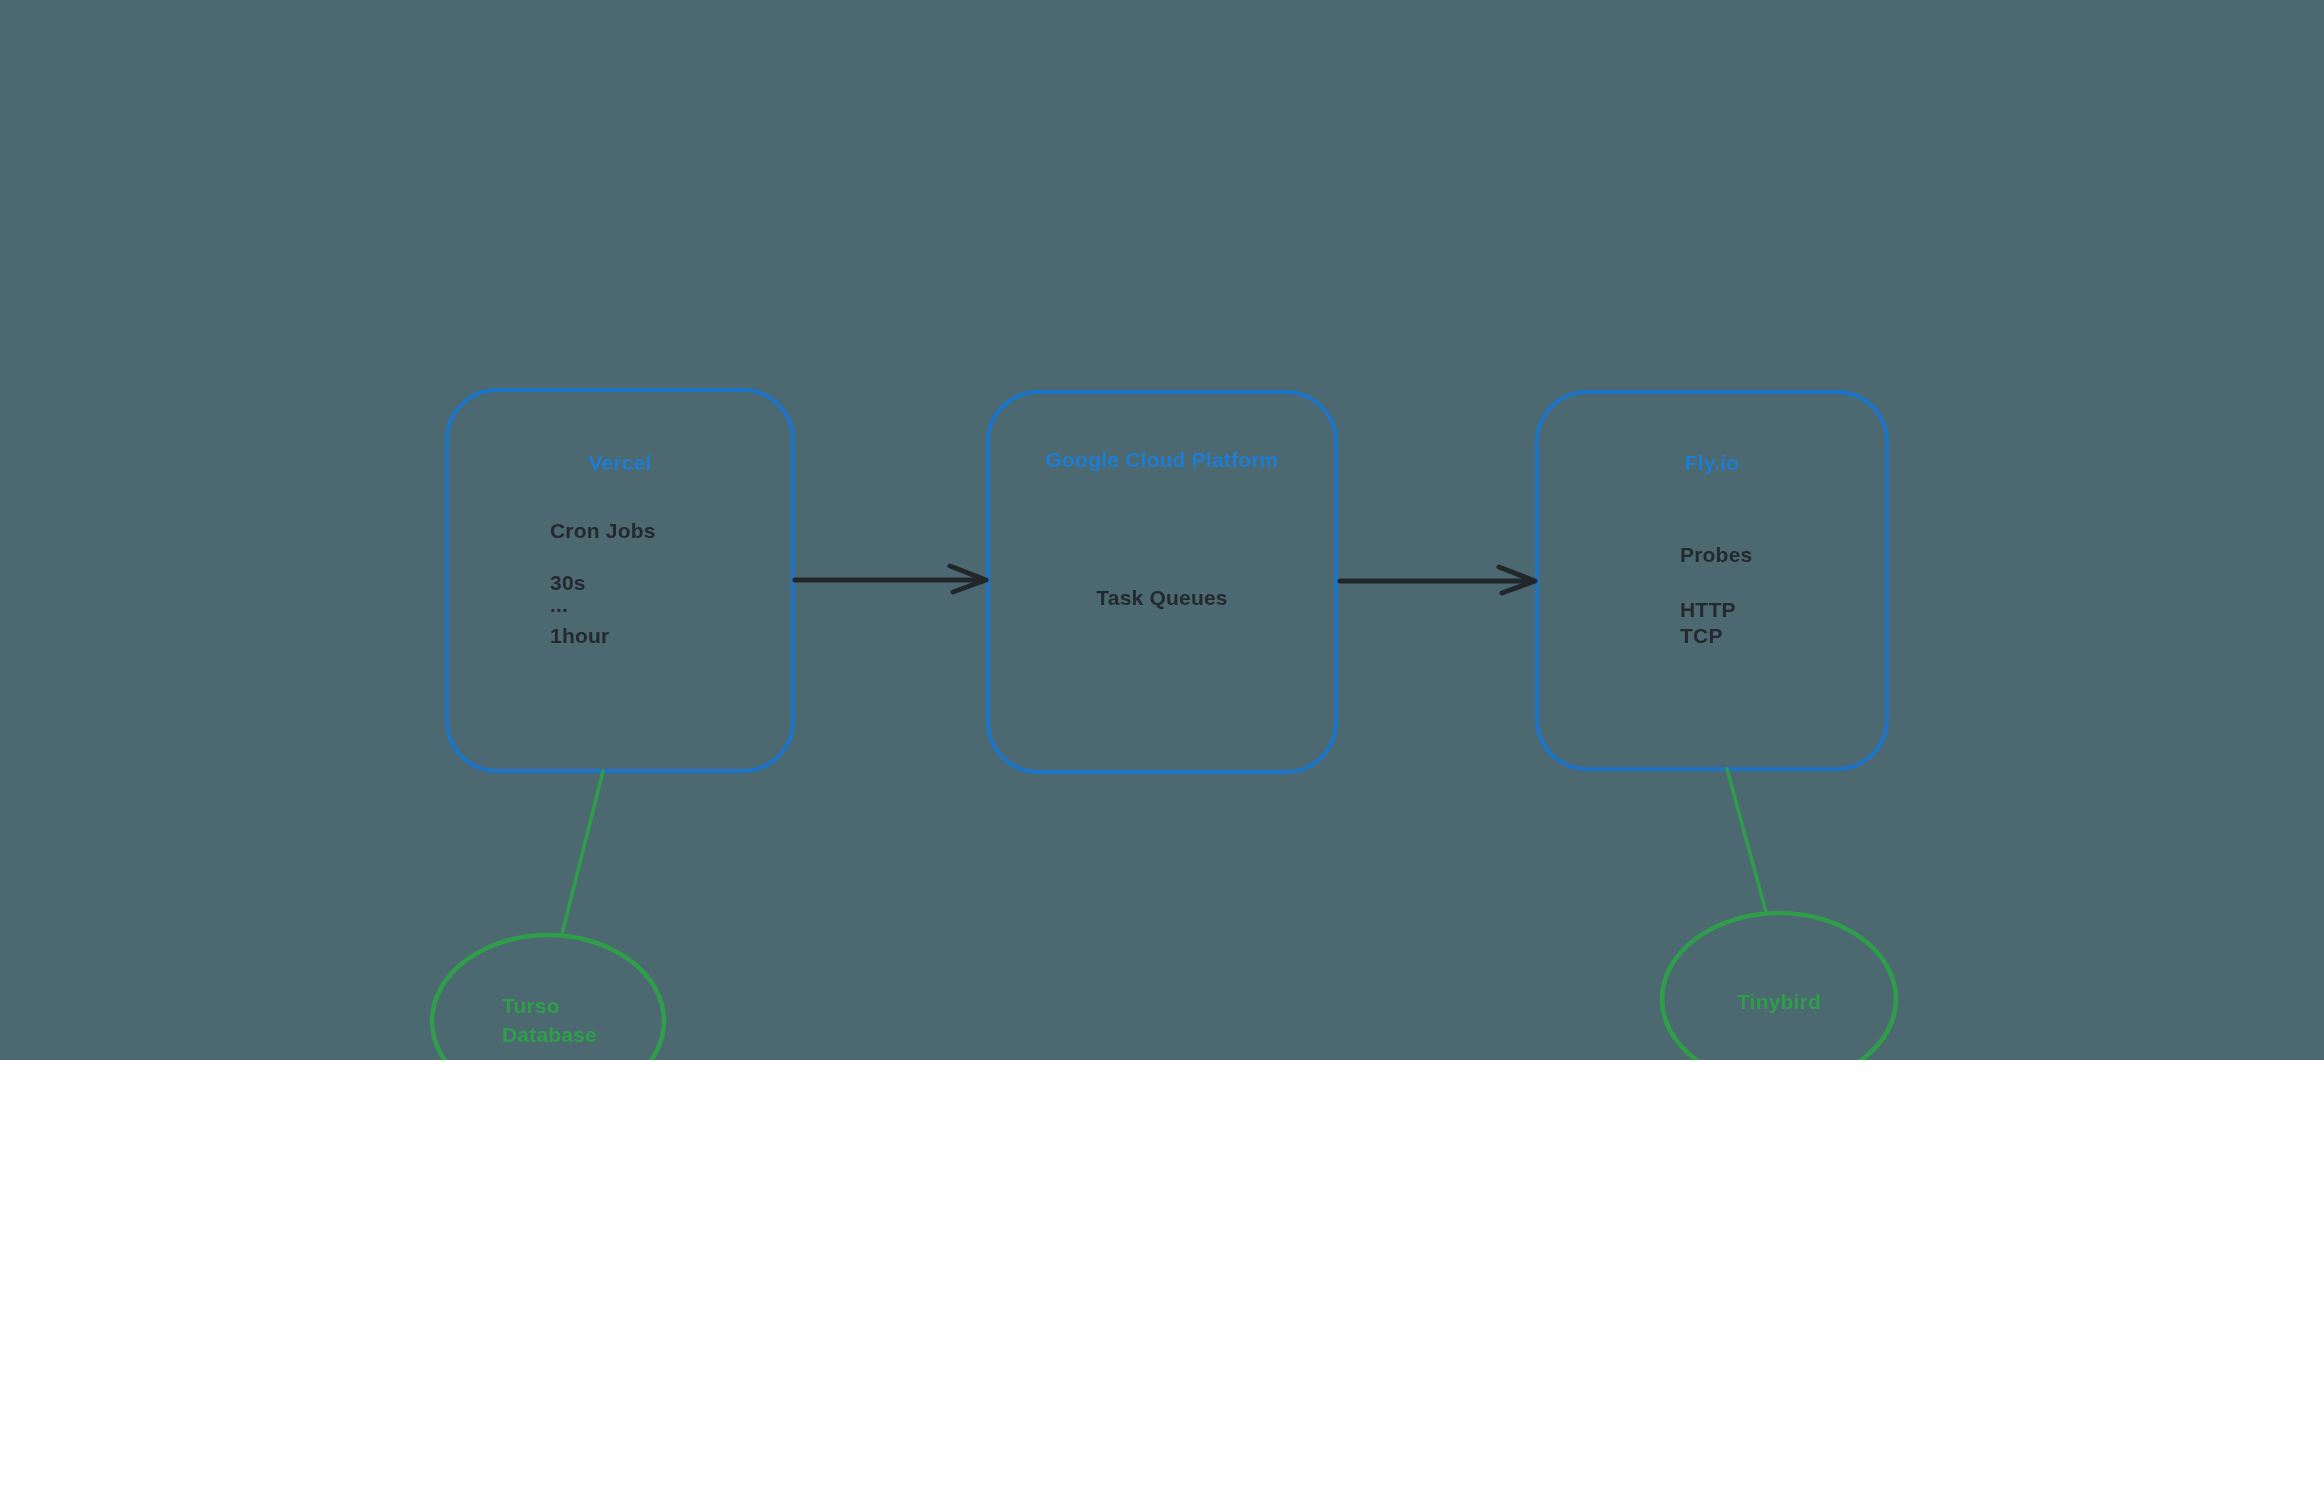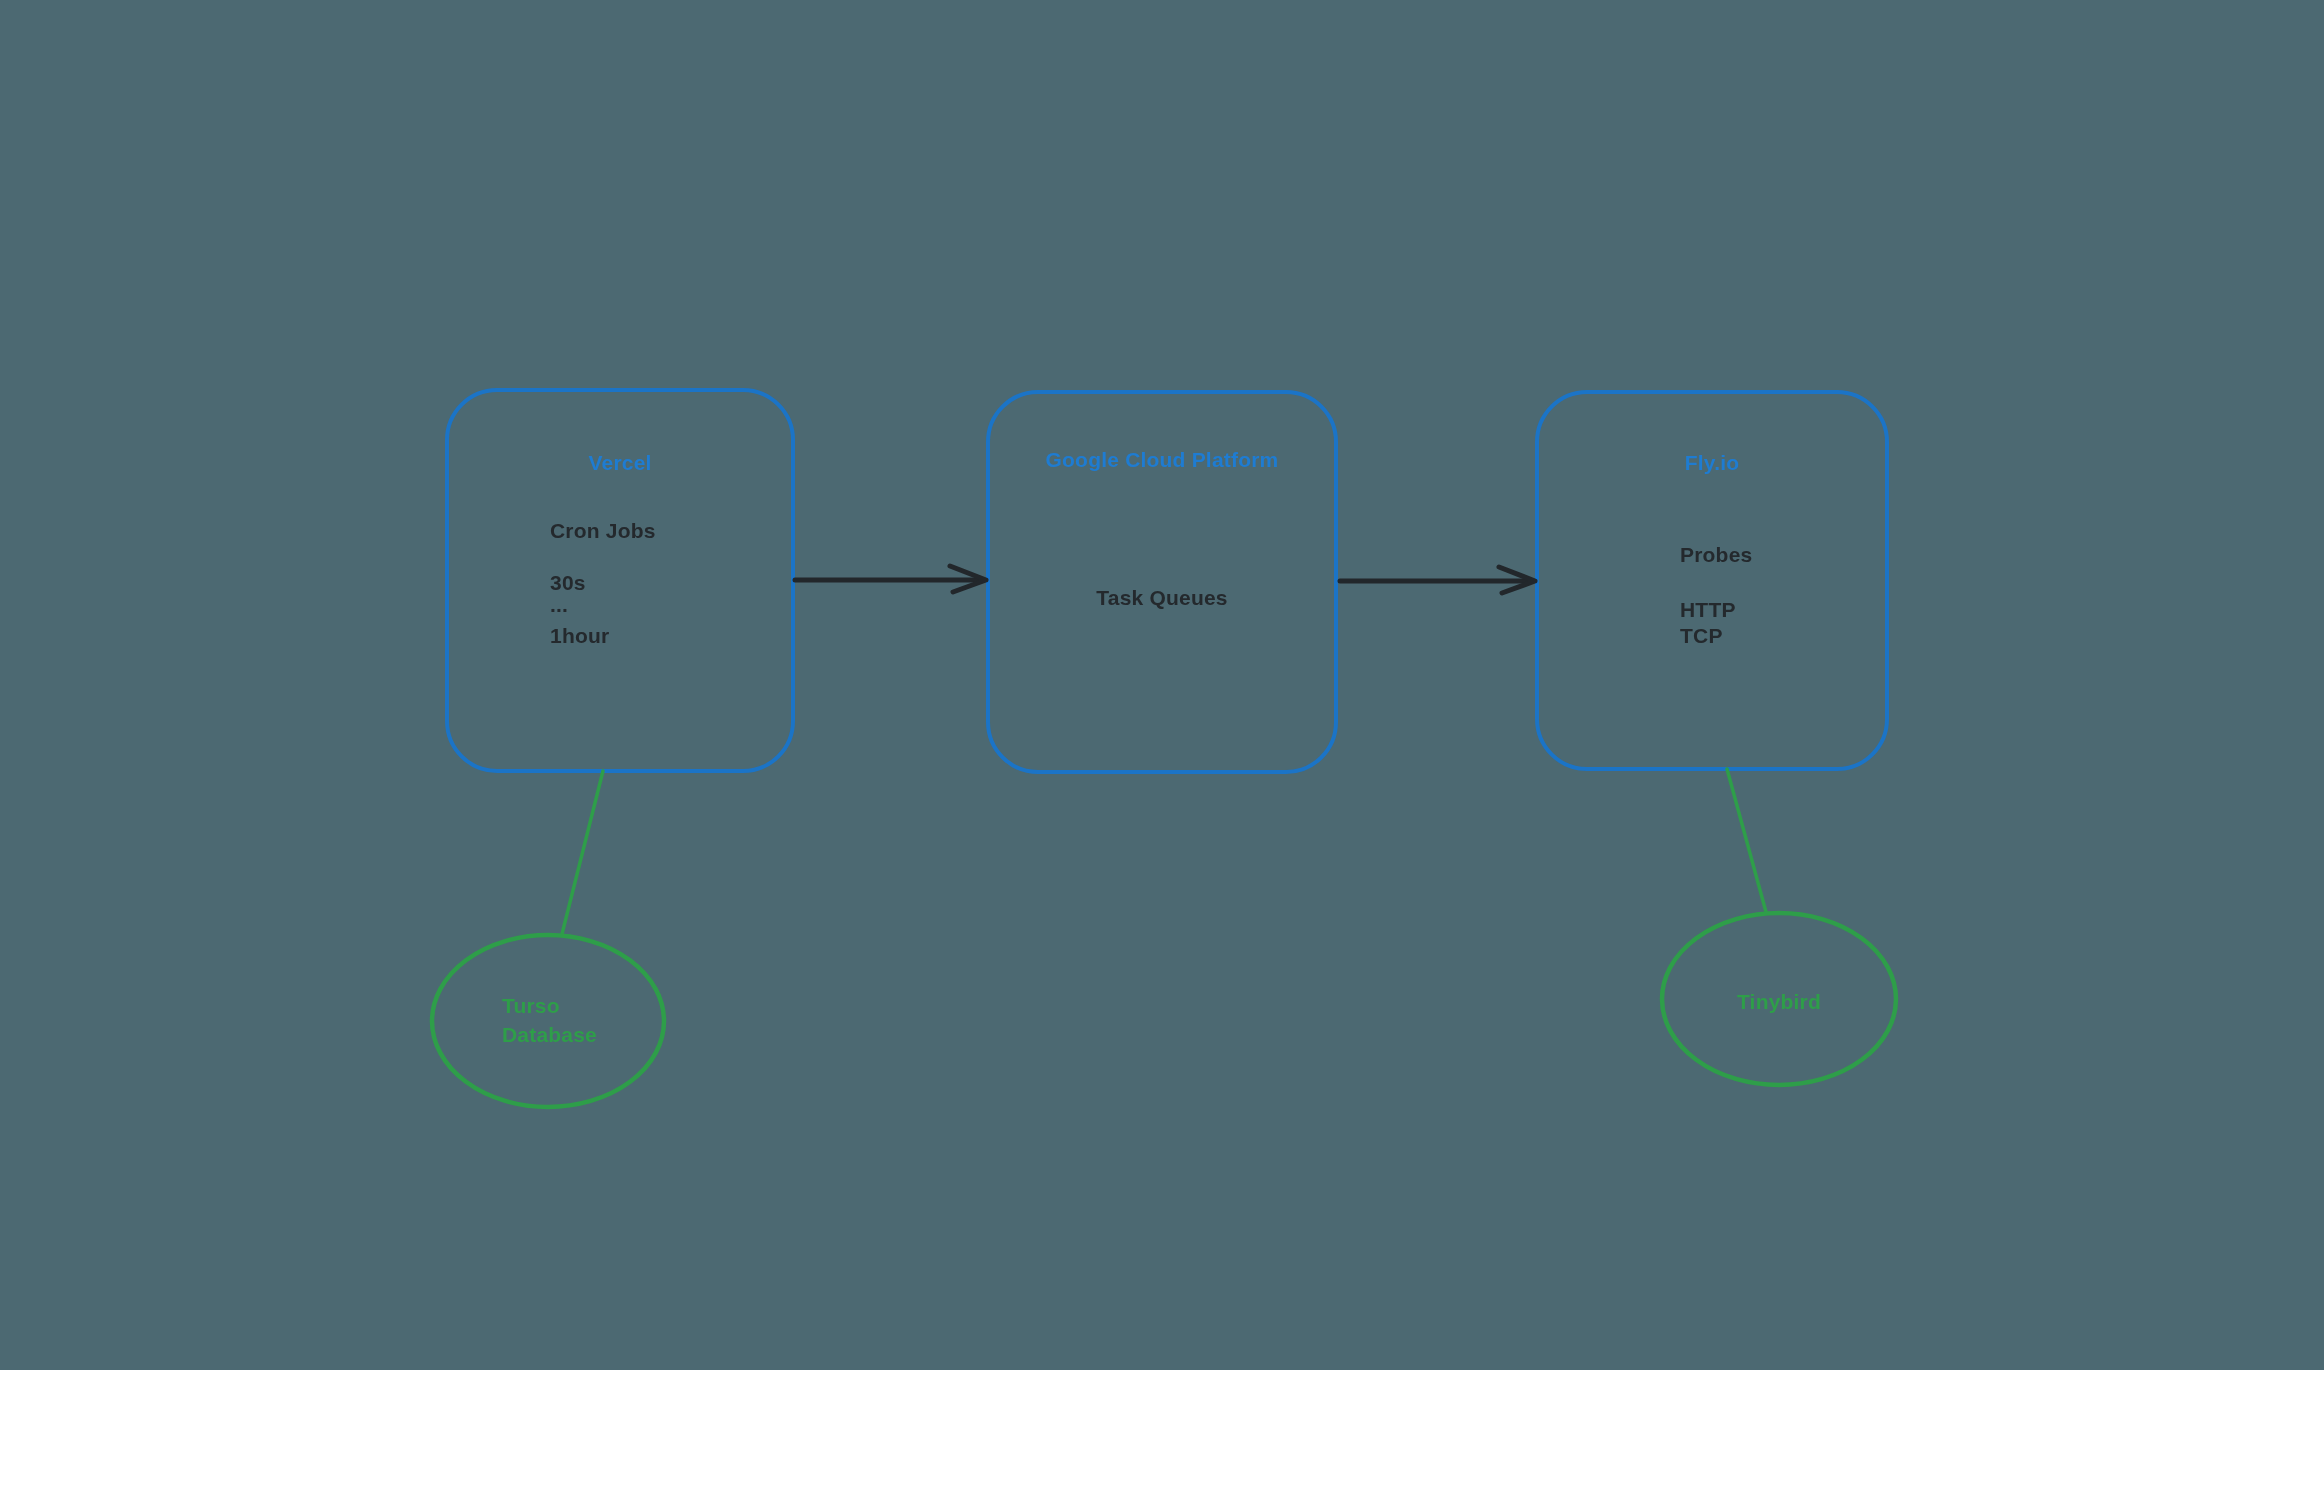--- a/index.html
+++ b/index.html
@@ -2,21 +2,21 @@
 <html style="--background: #4C6972; --box-stroke: #1B74C7; --title-blue: #1E7CD2; --body-text: #24292D; --green: #2E9E49; --arrow: #22272B;"><head>
 <meta charset="utf-8">
 <style>
   html, body {
     margin: 0;
     padding: 0;
   }
   .canvas {
     position: relative;
     width: 2324px;
-    height: 1370px;
+    height: 1060px;
     background: var(--background, #4C6972);
     overflow: hidden;
   }
   svg text {
     font-family: "Liberation Sans", sans-serif;
     font-weight: bold;
     letter-spacing: 0.2px;
   }
   .node-box {
     fill: none;

